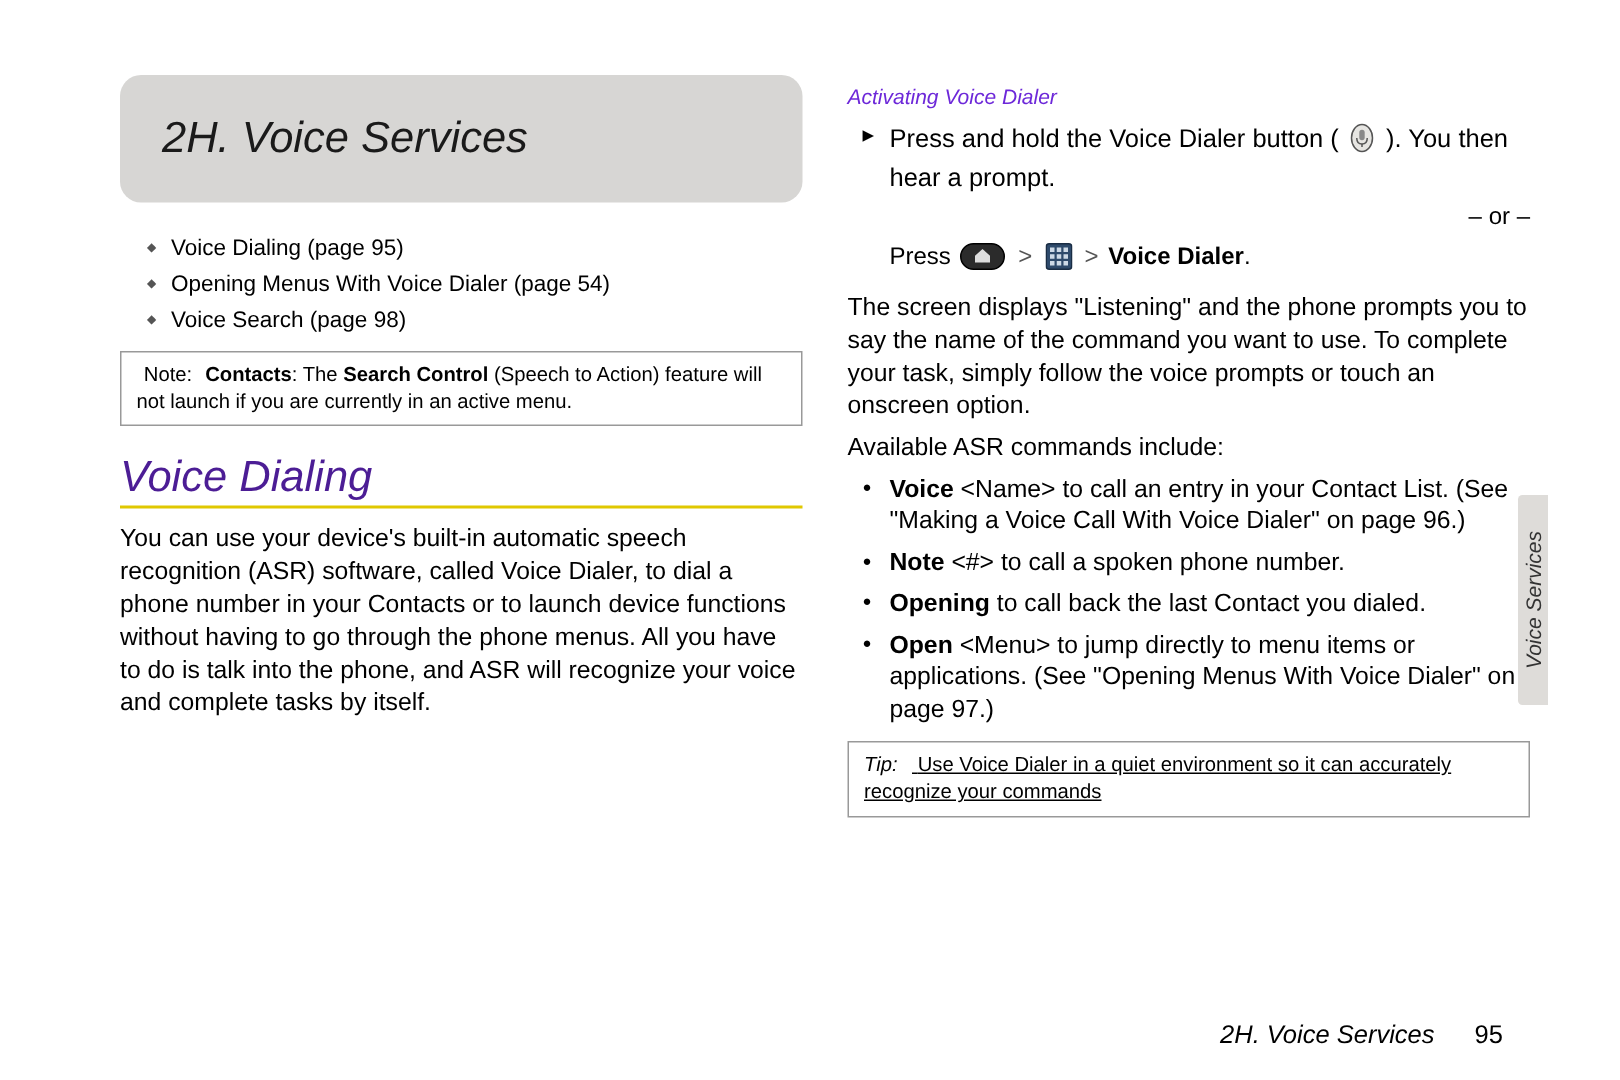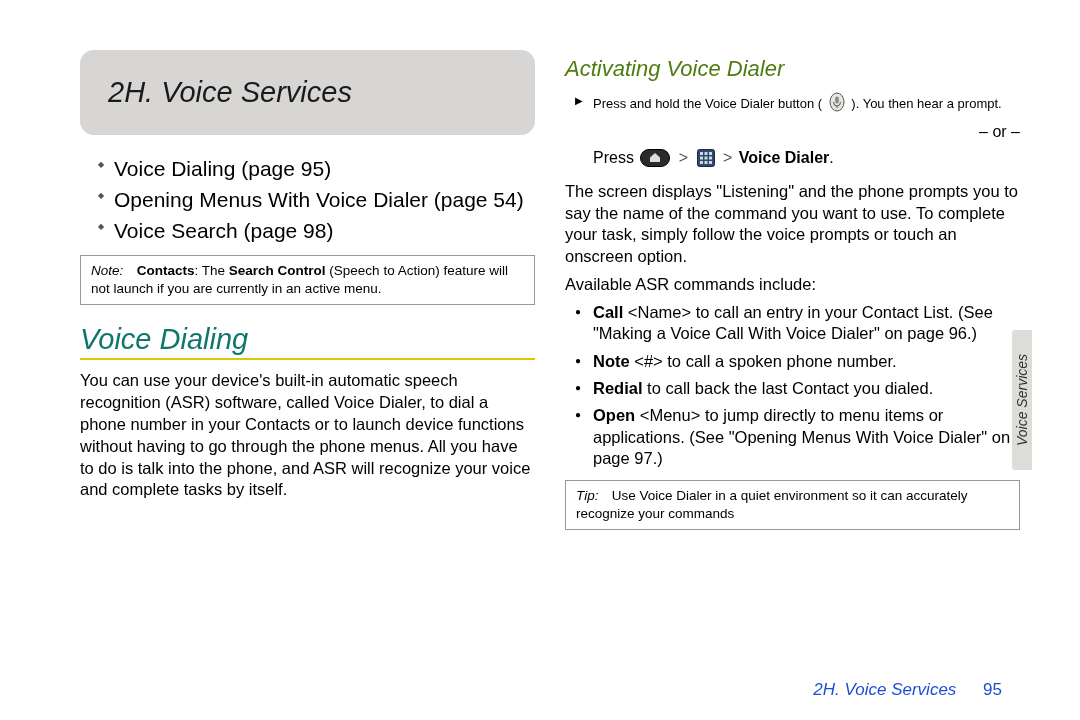--- a/index.html
+++ b/index.html
@@ -33,21 +33,21 @@
     margin: 0;
     font-style: italic;
     font-weight: normal;
     font-size: 29px;
     color: #1a1a1a;
   }
   .toc {
     list-style: none;
     padding: 0 0 0 20px;
     margin: 0 0 12px 0;
-    font-size: 21px;
+    font-size: 15px;
   }
   .toc li {
     margin: 7px 0;
     position: relative;
     padding-left: 14px;
   }
   .toc li::before {
     content: "◆";
     position: absolute;
     left: -2px;
@@ -56,41 +56,41 @@
     color: #555;
   }
   .note-box {
     border: 1px solid #999;
     padding: 6px 10px 6px 10px;
     font-size: 13.5px;
     line-height: 1.35;
     margin: 8px 0 18px 0;
   }
   .note-box .label {
-    font-style: italic;
     display: inline-block;
     width: 42px;
+    text-align: center;
   }
   .section-h2 {
     font-style: italic;
     font-weight: normal;
     font-size: 29px;
     margin: 14px 0 2px 0;
-    color: #0f766e;
+    color: #4c1d95;
   }
   .underline {
     border-bottom: 2px solid #e0c800;
     margin-bottom: 10px;
   }
   .subsection-h3 {
     font-style: italic;
     font-weight: normal;
-    font-size: 22px;
+    font-size: 14px;
     margin: 6px 0 10px 0;
-    color: #4d7c0f;
+    color: #6d28d9;
   }
   .body {
     font-size: 16.5px;
     line-height: 1.32;
     margin: 6px 0;
   }
   .bullets {
     list-style: none;
     padding-left: 28px;
     margin: 4px 0;
@@ -106,21 +106,21 @@
     content: "●";
     position: absolute;
     left: -18px;
     top: 3px;
     font-size: 10px;
   }
   .arrow-item {
     list-style: none;
     padding-left: 28px;
     margin: 4px 0;
-    font-size: 13px;
+    font-size: 17px;
     line-height: 1.3;
   }
   .arrow-item li {
     position: relative;
     margin: 4px 0;
   }
   .arrow-item li::before {
     content: "▶";
     position: absolute;
     left: -18px;
@@ -143,20 +143,21 @@
     vertical-align: -4px;
     margin: 0 2px;
   }
   .chev { font-size: 16px; color: #555; margin: 0 2px; }
   .tip-box {
     border: 1px solid #999;
     padding: 6px 10px;
     font-size: 13.5px;
     line-height: 1.35;
     margin: 10px 0;
+    text-decoration: underline;
   }
   .side-tab {
     position: absolute;
     right: 48px;
     top: 330px;
     width: 20px;
     height: 140px;
     background: #dedcd9;
     border-radius: 3px 0 0 3px;
     display: flex;
@@ -169,21 +170,21 @@
     font-style: italic;
     font-size: 14px;
     color: #333;
   }
   .footer {
     position: absolute;
     bottom: 20px;
     right: 78px;
     font-style: italic;
     font-size: 17px;
-    color: #1d4ed8;
+    color: #000000;
   }
   .footer .pn {
     font-style: normal;
     margin-left: 22px;
   }
   b { font-weight: bold; }
 </style>
 </head>
 <body>
 
@@ -256,23 +257,23 @@
           </svg>
       </span>
       <span class="chev">&gt;</span>
       <b>Voice Dialer</b><span>.</span>
     </div>
 
     <p class="body">The screen displays "Listening" and the phone prompts you to say the name of the command you want to use. To complete your task, simply follow the voice prompts or touch an onscreen option.</p>
     <p class="body">Available ASR commands include:</p>
 
     <ul class="bullets">
-      <li><b>Call</b><span> &lt;Name&gt; to call an entry in your Contact List. (See "Making a Voice Call With Voice Dialer" on page 96.)</span></li>
+      <li><b>Voice</b><span> &lt;Name&gt; to call an entry in your Contact List. (See "Making a Voice Call With Voice Dialer" on page 96.)</span></li>
       <li><b>Note</b><span> &lt;#&gt; to call a spoken phone number.</span></li>
-      <li><b>Redial</b><span> to call back the last Contact you dialed.</span></li>
+      <li><b>Opening</b><span> to call back the last Contact you dialed.</span></li>
       <li><b>Open</b><span> &lt;Menu&gt; to jump directly to menu items or applications. (See "Opening Menus With Voice Dialer" on page 97.)</span></li>
     </ul>
 
     <div class="tip-box">
       <span class="label" style="font-style:italic;display:inline-block;width:32px">Tip:</span>
       <span>Use Voice Dialer in a quiet environment so it can accurately recognize your commands</span>
     </div>
   </div>
 </div>
 

